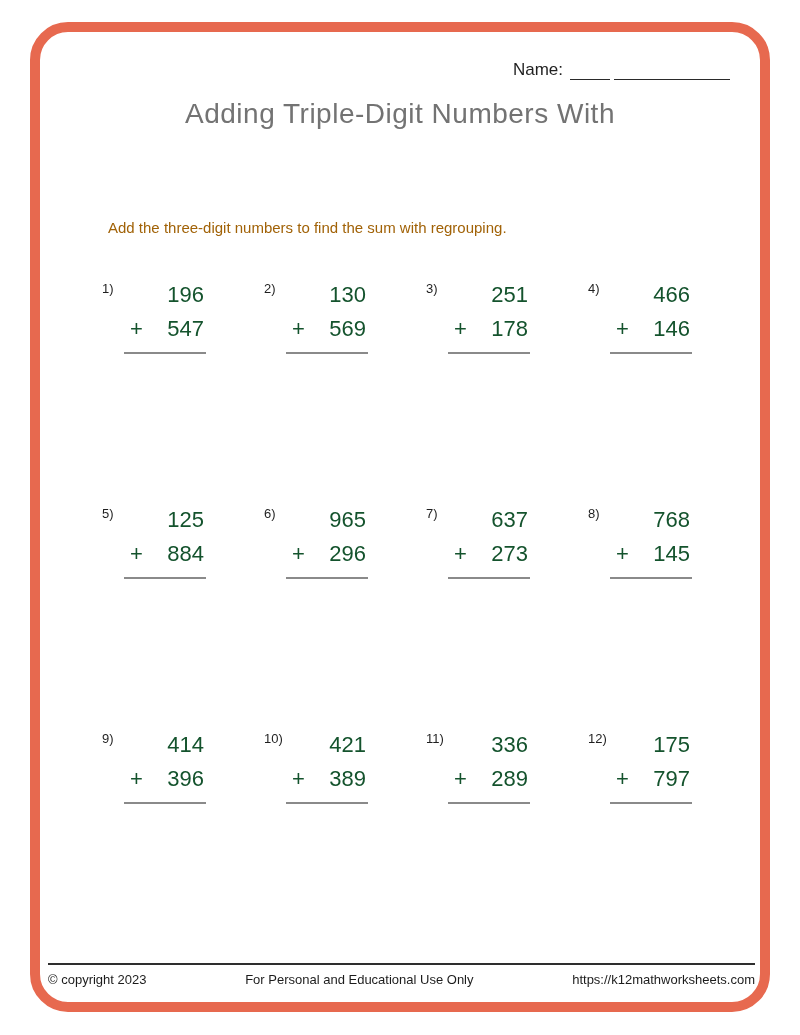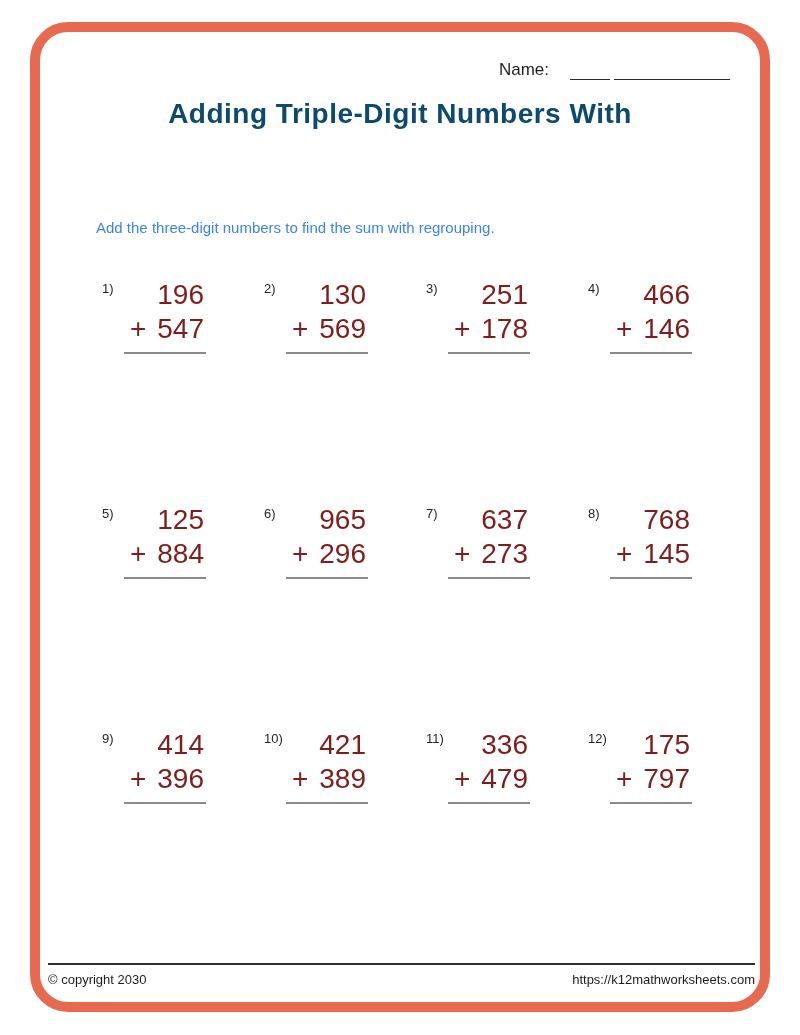--- a/index.html
+++ b/index.html
@@ -19,66 +19,66 @@
     box-sizing: border-box;
     border: 10px solid #E7694F;
     border-radius: 38px;
   }
   
   .name-row {
     position: absolute;
     top: 60px; right: 70px;
     display: flex;
     align-items: flex-end;
-    gap: 21px;
+    gap: 7px;
     font-size: 17px;
   }
   .name-line { display: flex; align-items: flex-end; gap: 4px; }
   .name-seg { display: inline-block; border-bottom: 1.6px solid #2a2a2a; height: 18px; }
   .name-seg.s1 { width: 40px; }
   .name-seg.s2 { width: 116px; }
   
   .title {
     position: absolute;
     top: 92px; left: 0;
     width: 100%;
     text-align: center;
     font-size: 28px;
-    font-weight: 700;
+    font-weight: 400;
     letter-spacing: 0.5px;
     line-height: 43px;
-    color: #0c4a6e;
+    color: #737373;
   }
   
   .instruction {
     position: absolute;
-    left: 96px; top: 219px;
+    left: 108px; top: 219px;
     font-size: 15px;
-    color: #3b82f6;
+    color: #a16207;
   }
   
   .problems {
     position: absolute;
     left: 100px; top: 278px;
     display: grid;
     grid-template-columns: repeat(4, 162px);
     grid-template-rows: 225px 225px 120px;
   }
   .problem { position: relative; }
   .pnum {
     position: absolute;
     left: 2px; top: 3px;
     font-size: 13px;
     color: #1f1f1f;
   }
   .pbody {
     margin-left: 30px;
     width: 74px;
-    font-size: 28px;
-    color: #7f1d1d;
+    font-size: 22px;
+    color: #14532d;
   }
   .addend-top {
     text-align: right;
     height: 34px;
     line-height: 34px;
   }
   .addend-row {
     display: flex;
     justify-content: space-between;
     height: 34px;
@@ -249,21 +249,21 @@
         <div class="answer-line"></div>
       </div>
     </div>
 
     <div class="problem">
       <div class="pnum">11)</div>
       <div class="pbody">
         <div class="addend-top">336</div>
         <div class="addend-row">
           <span>+</span>
-          <span>479</span>
+          <span>289</span>
         </div>
         <div class="answer-line"></div>
       </div>
     </div>
 
     <div class="problem">
       <div class="pnum">12)</div>
       <div class="pbody">
         <div class="addend-top">175</div>
         <div class="addend-row">
@@ -271,16 +271,17 @@
           <span>797</span>
         </div>
         <div class="answer-line"></div>
       </div>
     </div>
 
   </div>
 
   <div class="footer-rule"></div>
   <div class="footer">
-    <span>© copyright 2030</span>
+    <span>© copyright 2023</span>
+    <span>For Personal and Educational Use Only</span>
     <span>https://k12mathworksheets.com</span>
   </div>
 </div>
 
 </body></html>

